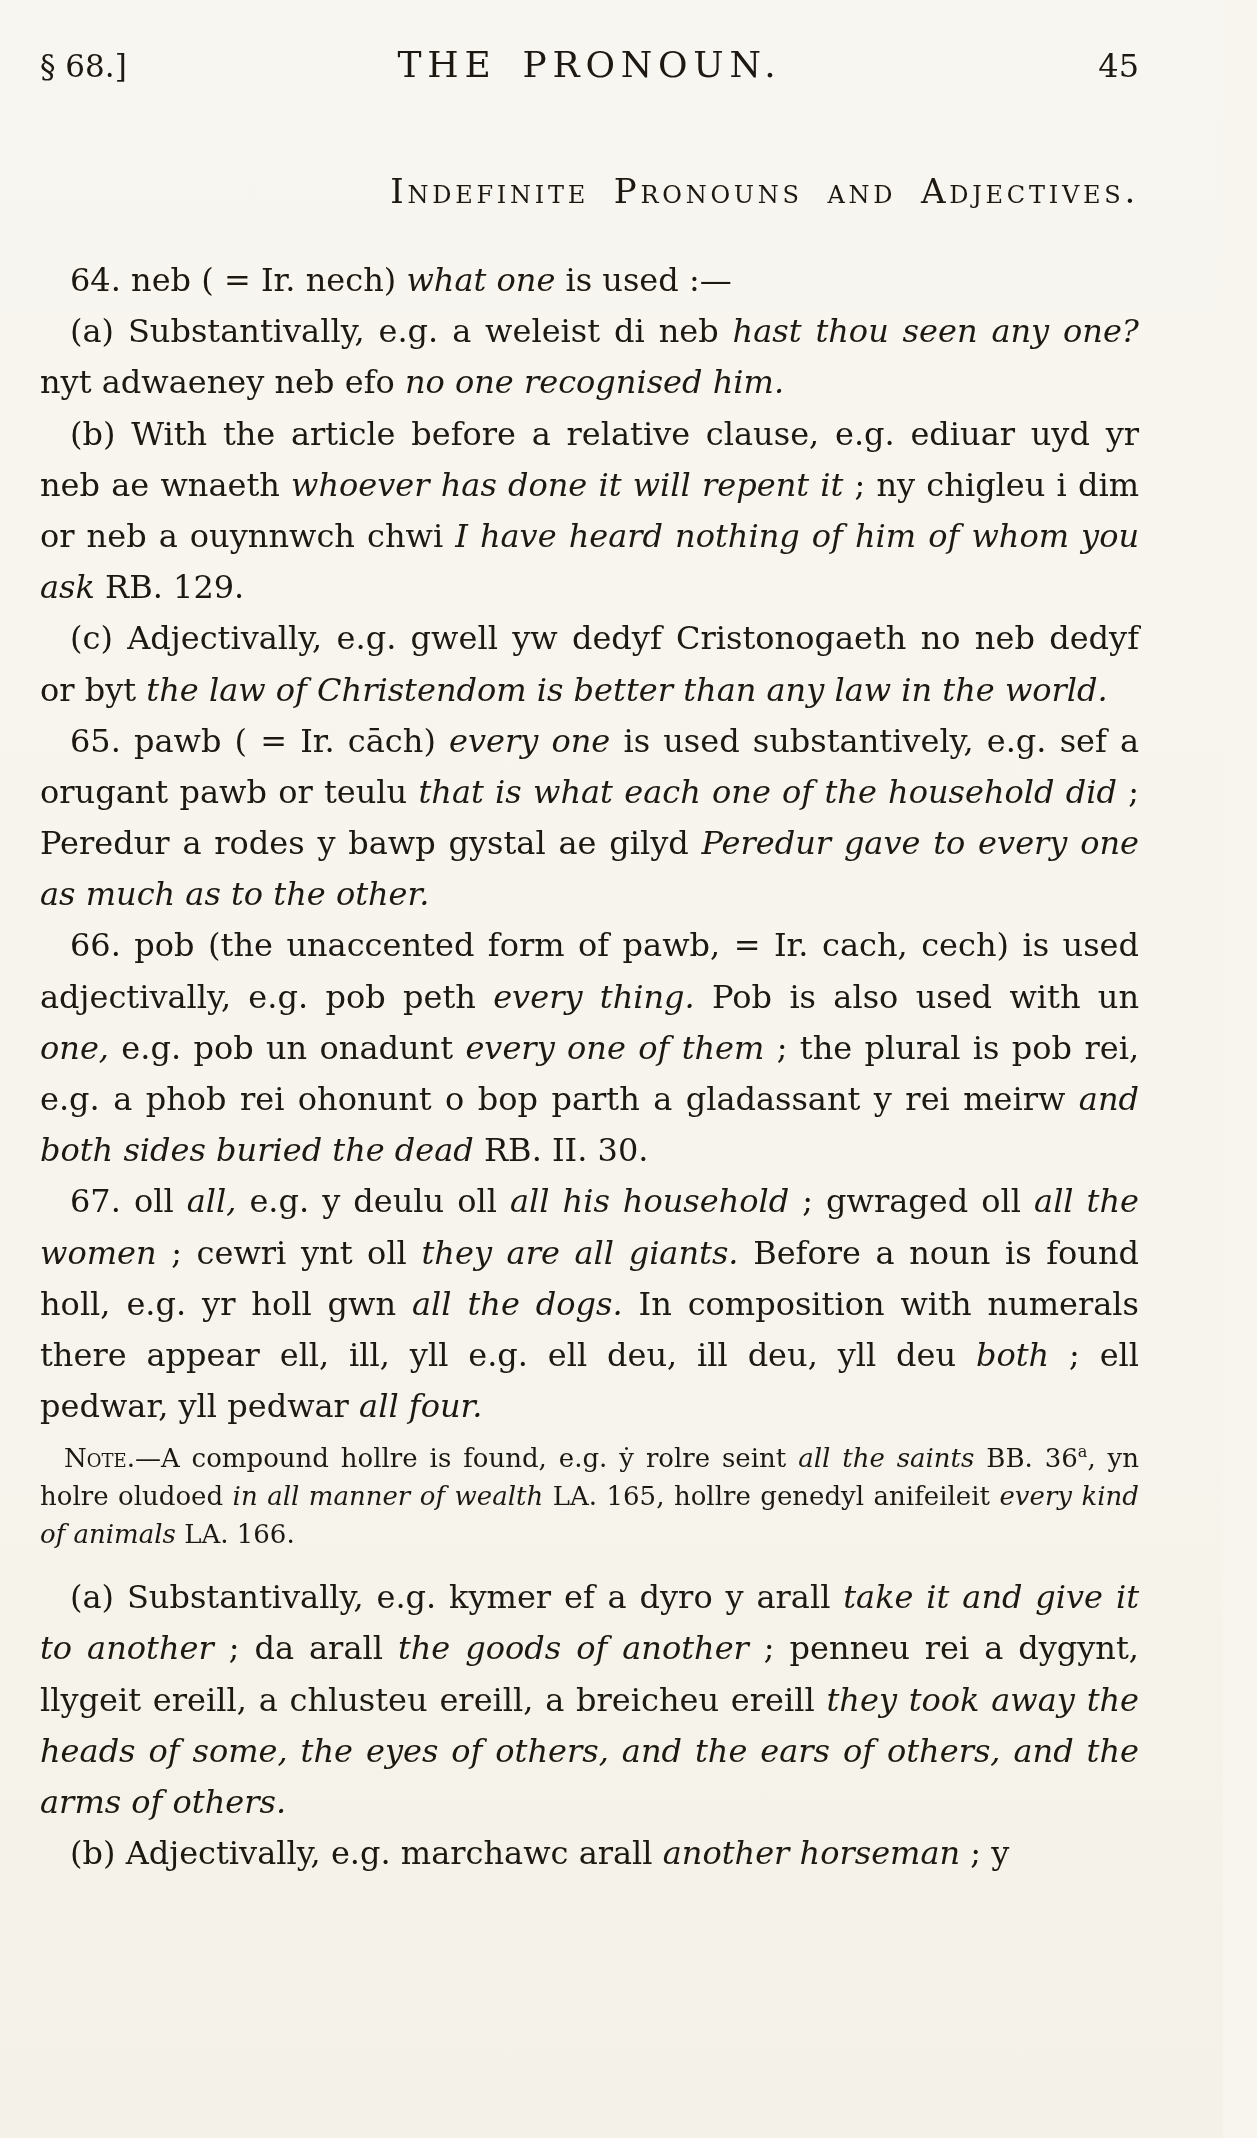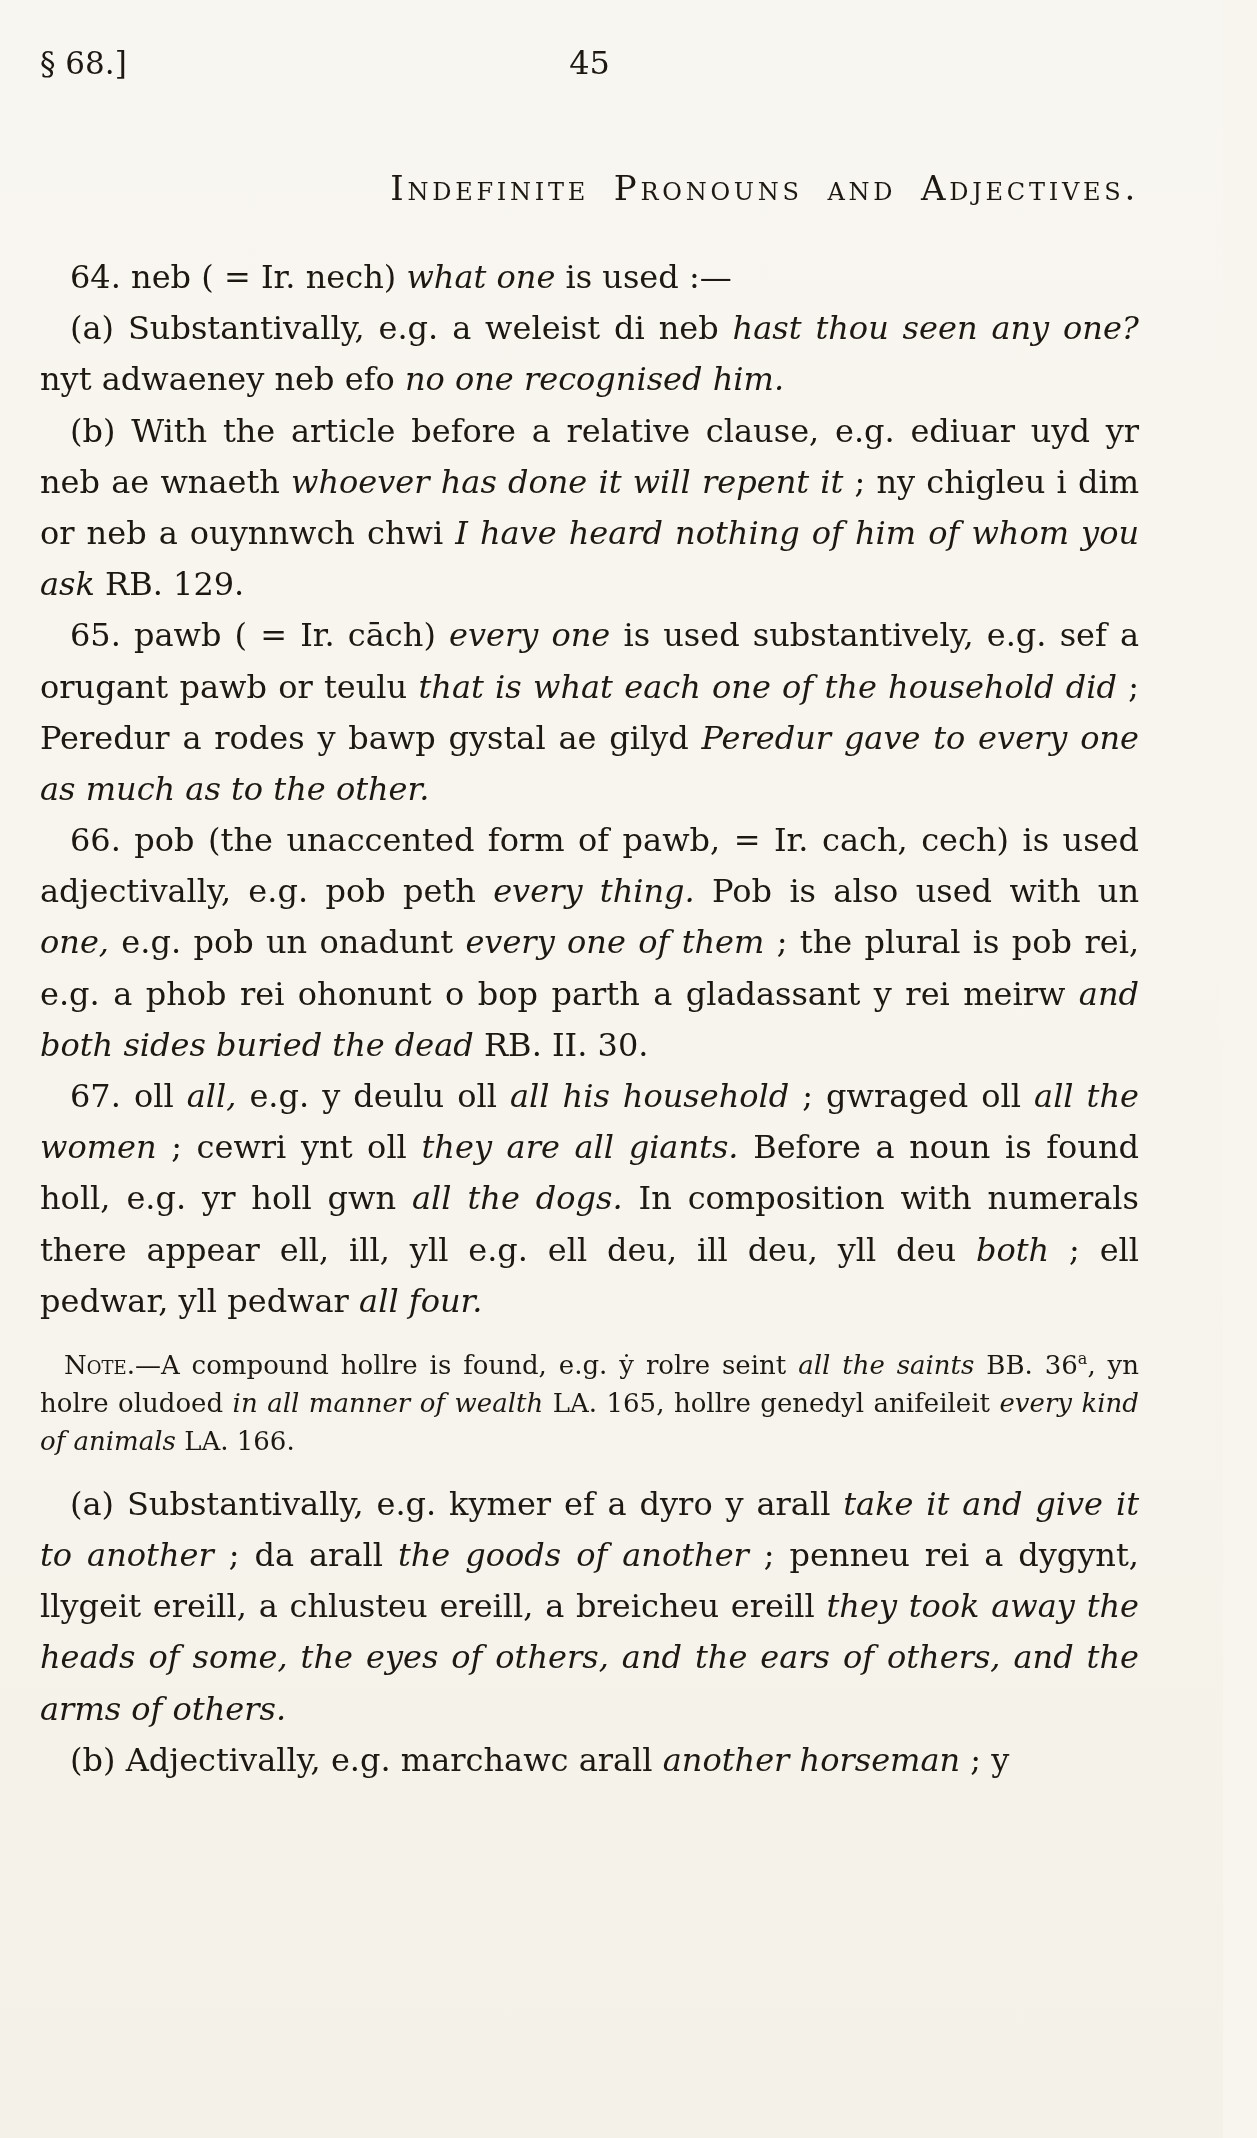--- a/index.html
+++ b/index.html
@@ -52,44 +52,46 @@
   .para {
     margin: 0;
     font-size: 32px;
     line-height: 1.6;
     text-align: justify;
     text-indent: 30px;
   }
   .para.note {
     font-size: 26px;
     line-height: 1.46;
-    margin: 20px 0 18px 0;
+    margin: 8px 0 18px 0;
     text-indent: 24px;
   }
   .run-n { }
   .run-b { font-weight: normal; }
   .run-i { font-style: italic; }
   .run-sc { font-variant: small-caps; }
   sup.run-sup { font-size: 0.62em; line-height: 0; }
 </style>
 </head>
 <body style="color: rgb(29, 24, 18); background: rgb(247, 245, 238);">
 
 <div class="page">
   <header class="running-head">
     <span class="rh-left">§ 68.]</span>
+    <span class="rh-title">THE PRONOUN.</span>
     <span class="rh-right">45</span>
   </header>
 
   <h1 class="chapter-heading">Indefinite Pronouns and Adjectives.</h1>
 
   <main class="text-body" id="text-body">
       <p class="para"><span class="run-b">64. neb </span><span class="run-n">( = Ir. nech) </span><span class="run-i">what one</span><span class="run-n"> is used :—</span></p>
       <p class="para"><span class="run-n">(a) Substantivally, e.g. a weleist di </span><span class="run-b">neb </span><span class="run-i">hast thou seen any one? </span><span class="run-n">nyt adwaeney </span><span class="run-b">neb </span><span class="run-n">efo </span><span class="run-i">no one recognised him.</span></p>
       <p class="para"><span class="run-n">(b) With the article before a relative clause, e.g. ediuar uyd </span><span class="run-b">yr neb </span><span class="run-n">ae wnaeth </span><span class="run-i">whoever has done it will repent it</span><span class="run-n"> ; ny chigleu i dim </span><span class="run-b">or neb </span><span class="run-n">a ouynnwch chwi </span><span class="run-i">I have heard nothing of him of whom you ask </span><span class="run-n">RB. 129.</span></p>
+      <p class="para"><span class="run-n">(c) Adjectivally, e.g. gwell yw dedyf Cristonogaeth no </span><span class="run-b">neb dedyf </span><span class="run-n">or byt </span><span class="run-i">the law of Christendom is better than any law in the world.</span></p>
       <p class="para"><span class="run-b">65. pawb </span><span class="run-n">( = Ir. cāch) </span><span class="run-i">every one</span><span class="run-n"> is used substantively, e.g. sef a orugant </span><span class="run-b">pawb </span><span class="run-n">or teulu </span><span class="run-i">that is what each one of the household did</span><span class="run-n"> ; Peredur a rodes </span><span class="run-b">y bawp </span><span class="run-n">gystal ae gilyd </span><span class="run-i">Peredur gave to every one as much as to the other.</span></p>
       <p class="para"><span class="run-b">66. pob </span><span class="run-n">(the unaccented form of </span><span class="run-b">pawb,</span><span class="run-n"> = Ir. cach, cech) is used adjectivally, e.g. </span><span class="run-b">pob peth </span><span class="run-i">every thing.</span><span class="run-n">  </span><span class="run-b">Pob</span><span class="run-n"> is also used with </span><span class="run-b">un </span><span class="run-i">one,</span><span class="run-n"> e.g. </span><span class="run-b">pob un </span><span class="run-n">onadunt </span><span class="run-i">every one of them</span><span class="run-n"> ; the plural is </span><span class="run-b">pob rei,</span><span class="run-n"> e.g. a </span><span class="run-b">phob rei </span><span class="run-n">ohonunt o bop parth a gladassant y rei meirw </span><span class="run-i">and both sides buried the dead </span><span class="run-n">RB. II. 30.</span></p>
       <p class="para"><span class="run-b">67. oll </span><span class="run-i">all,</span><span class="run-n"> e.g. y deulu </span><span class="run-b">oll </span><span class="run-i">all his household</span><span class="run-n"> ; gwraged </span><span class="run-b">oll </span><span class="run-i">all the women</span><span class="run-n"> ; cewri ynt </span><span class="run-b">oll </span><span class="run-i">they are all giants.</span><span class="run-n">  Before a noun is found </span><span class="run-b">holl,</span><span class="run-n"> e.g. </span><span class="run-b">yr holl gwn </span><span class="run-i">all the dogs.</span><span class="run-n">  In composition with numerals there appear </span><span class="run-b">ell, ill, yll </span><span class="run-n">e.g. </span><span class="run-b">ell deu, ill deu, yll deu </span><span class="run-i">both</span><span class="run-n"> ; </span><span class="run-b">ell pedwar, yll pedwar </span><span class="run-i">all four.</span></p>
       <p class="para note"><span class="run-sc">Note.</span><span class="run-n">—A compound </span><span class="run-b">hollre</span><span class="run-n"> is found, e.g. ẏ </span><span class="run-b">rolre seint </span><span class="run-i">all the saints </span><span class="run-n">BB. 36</span><sup class="run-sup">a</sup><span class="run-n">, </span><span class="run-b">yn holre oludoed </span><span class="run-i">in all manner of wealth </span><span class="run-n">LA. 165, </span><span class="run-b">hollre genedyl </span><span class="run-n">anifeileit </span><span class="run-i">every kind of animals </span><span class="run-n">LA. 166.</span></p>
       <p class="para"><span class="run-n">(a) Substantivally, e.g. kymer ef a dyro y </span><span class="run-b">arall </span><span class="run-i">take it and give it to another</span><span class="run-n"> ; da </span><span class="run-b">arall </span><span class="run-i">the goods of another</span><span class="run-n"> ; penneu rei a dygynt, llygeit </span><span class="run-b">ereill,</span><span class="run-n"> a chlusteu </span><span class="run-b">ereill,</span><span class="run-n"> a breicheu </span><span class="run-b">ereill </span><span class="run-i">they took away the heads of some, the eyes of others, and the ears of others, and the arms of others.</span></p>
       <p class="para"><span class="run-n">(b) Adjectivally, e.g. </span><span class="run-b">marchawc arall </span><span class="run-i">another horseman</span><span class="run-n"> ; y</span></p>
     </main>
 </div>
 
 </body></html>

